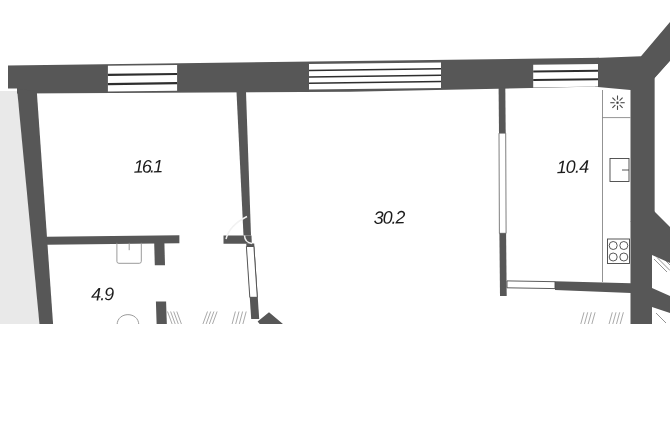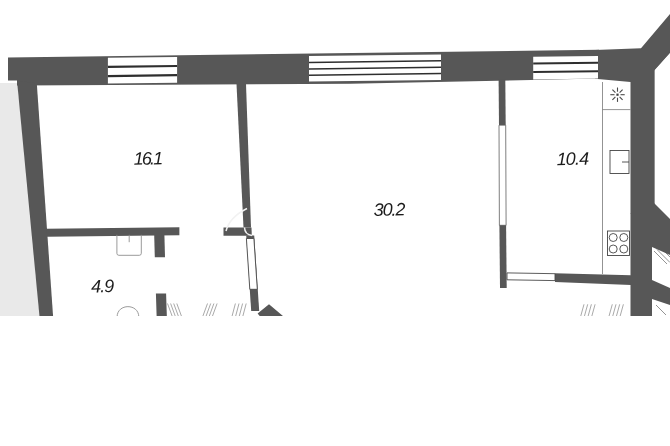--- a/index.html
+++ b/index.html
@@ -1,16 +1,16 @@
 <!DOCTYPE html>
 <html><head>
 <meta charset="utf-8">
 <style>
 html,body{margin:0;padding:0;background:#fff;}
-#plan{width:670px;height:316px;position:relative;}
+#plan{width:670px;height:316px;position:relative;margin-top:8px;}
 text{font-family:"Liberation Sans",sans-serif;font-style:italic;fill:#1c1c1c;}
 </style>
 </head>
 <body>
 <div id="plan">
 <svg width="670" height="446" viewBox="0 0 670 446" xmlns="http://www.w3.org/2000/svg">
 <rect x="0" y="0" width="670" height="446" fill="#ffffff"></rect>
 
 <path d="M0,83 L18.2,83 L18.2,95 L21.8,110 L21,125 L24.6,140 L24,155 L27.5,170 L26.7,185 L30.2,200 L29.6,215 L33,230 L32.5,245 L36,260 L35.3,275 L38.8,290 L38.2,305 L41.8,320 L41,335 L44.5,350 L43.6,362 L46.9,375 L46,385 L48.2,392 L46,392 L46.3,446 L0,446 Z" fill="#e9e9e9"></path>
 

